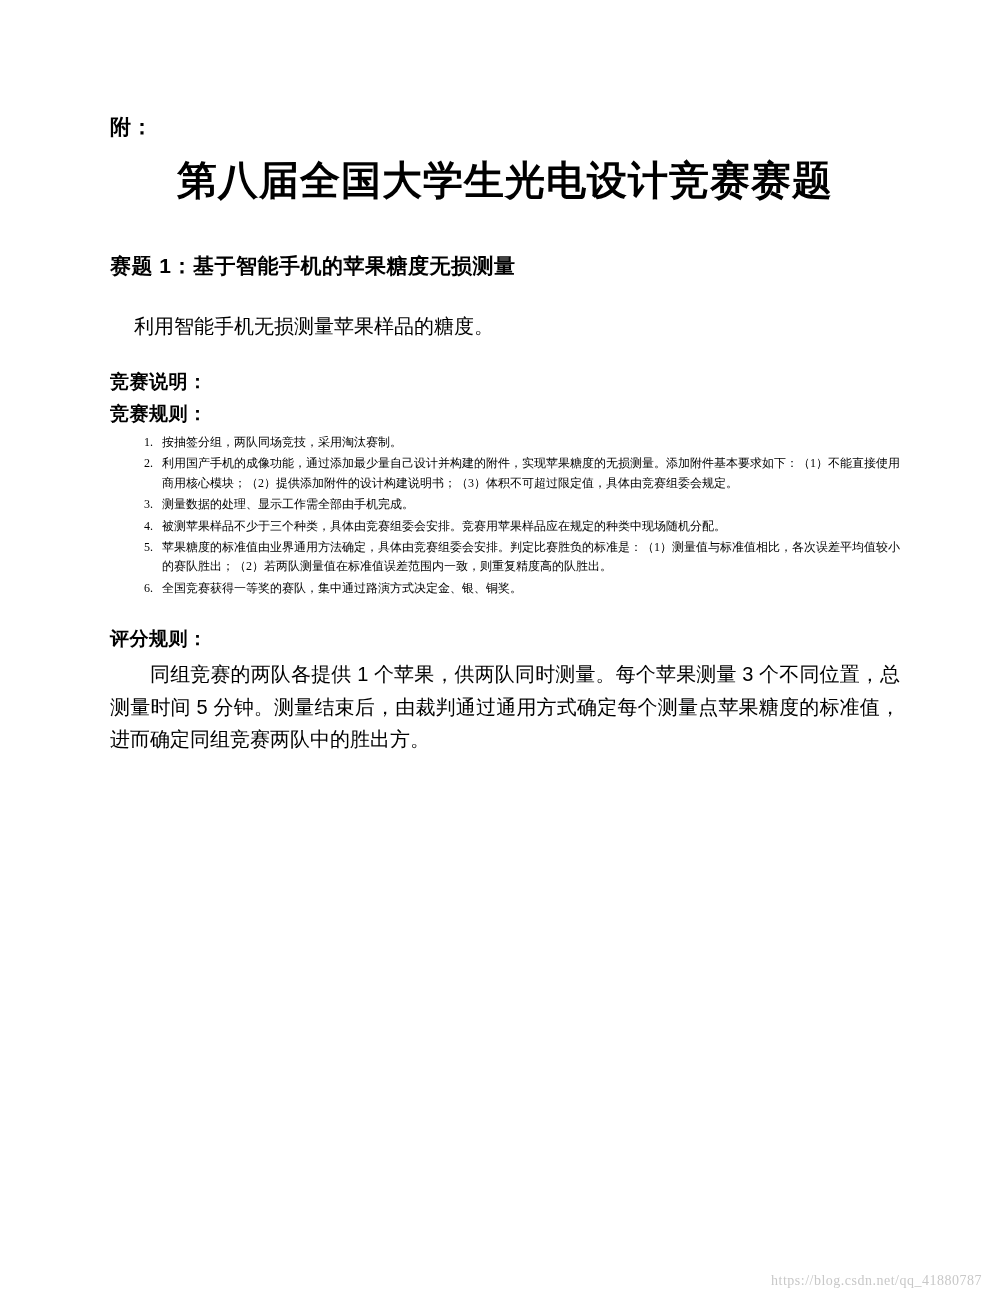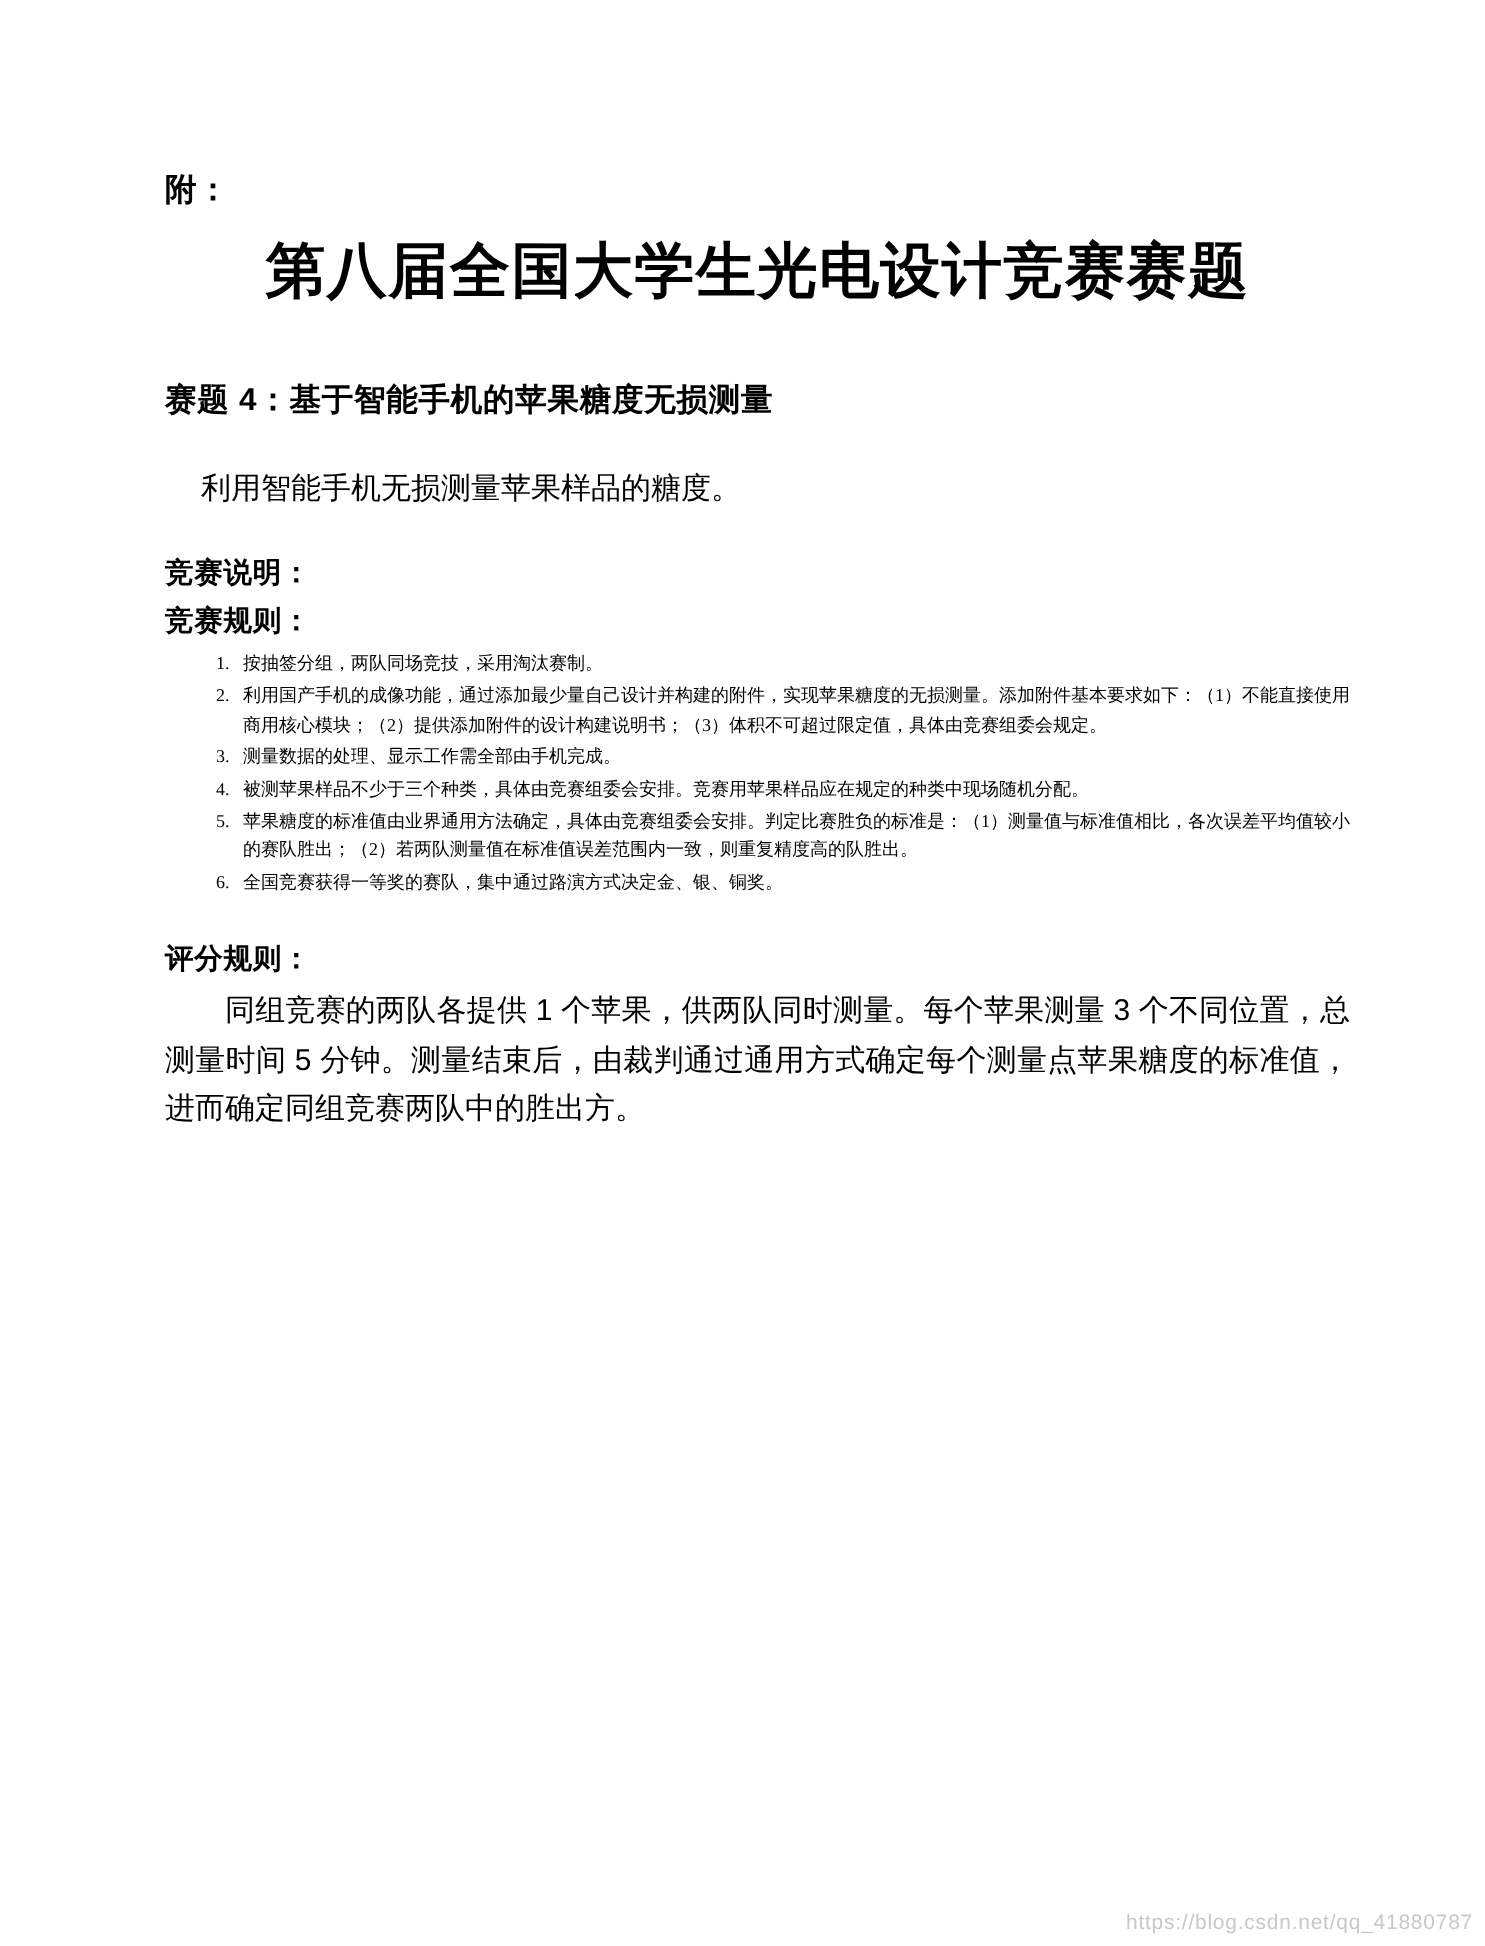--- a/index.html
+++ b/index.html
@@ -80,37 +80,37 @@
   }
   ol.rules li {
     margin: 0 0 2px 0;
     text-align: justify;
     padding-left: 6px;
   }
   .watermark {
     position: absolute;
     right: 8px;
     bottom: 8px;
-    font-family: Liberation Sans, sans-serif;
+    font-family: Liberation Serif, serif;
     font-size: 14px;
     color: #c8c8c8;
     letter-spacing: 0.5px;
   }
 </style>
 </head>
 <body>
 
 <div class="page">
   <div class="content">
 
     <div class="attach-label">附：</div>
 
     <div class="doc-title">第八届全国大学生光电设计竞赛赛题</div>
 
-    <div class="section-title">赛题 4：基于智能手机的苹果糖度无损测量</div>
+    <div class="section-title">赛题 1：基于智能手机的苹果糖度无损测量</div>
 
     <div class="para indent1">利用智能手机无损测量苹果样品的糖度。</div>
 
     <div class="sub-heading">竞赛说明：</div>
 
     <div class="sub-heading">竞赛规则：</div>
     <ol class="rules">
       <li>按抽签分组，两队同场竞技，采用淘汰赛制。</li>
       <li>利用国产手机的成像功能，通过添加最少量自己设计并构建的附件，实现苹果糖度的无损测量。添加附件基本要求如下：（1）不能直接使用商用核心模块；（2）提供添加附件的设计构建说明书；（3）体积不可超过限定值，具体由竞赛组委会规定。</li>
       <li>测量数据的处理、显示工作需全部由手机完成。</li>

